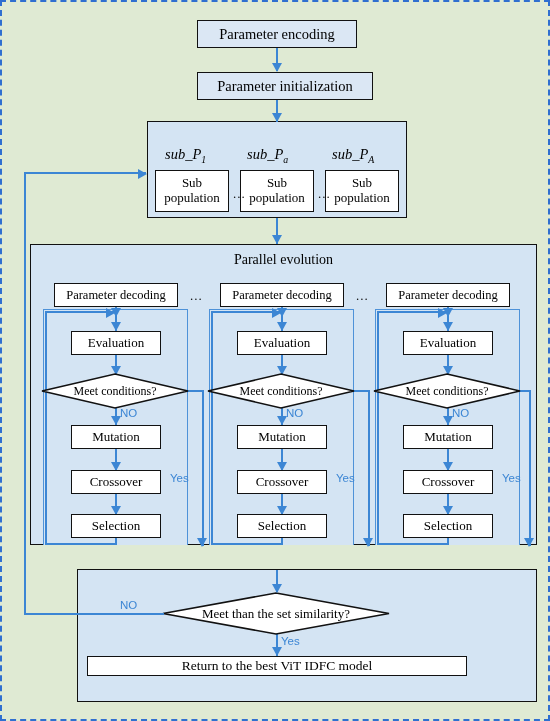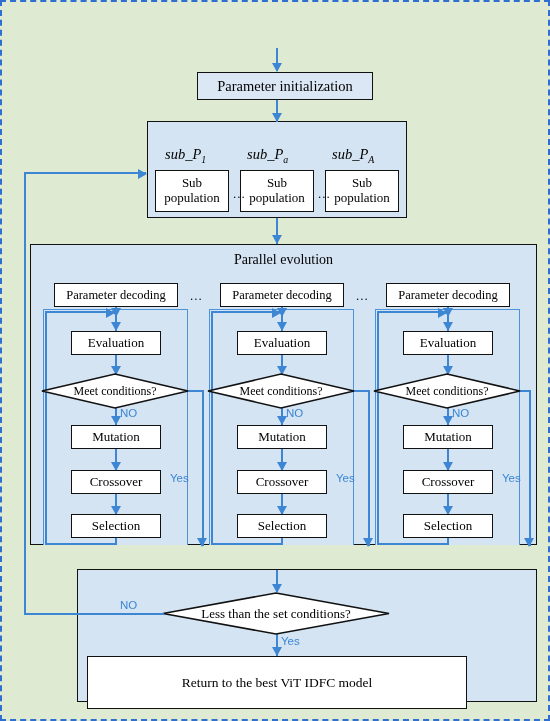--- a/index.html
+++ b/index.html
@@ -102,20 +102,21 @@
     z-index:7;
     white-space:nowrap;
   }
   .mlab sub{font-size:.68em;font-style:italic;}
 </style>
 </head>
 <body>
 
 <div id="root">
 
+  <div class="node tinted" style="left:195px;top:18px;width:160px;height:28px;font-size:14.5px;">Parameter encoding</div>
 
   <div class="ln lnv" style="left:273.9px;top:46px;height:23px;"></div>
   <div class="arw down" style="left:269.5px;top:61px;"></div>
 
   <div class="node tinted" style="left:195px;top:70px;width:176px;height:28px;font-size:14.5px;">Parameter initialization</div>
 
   <div class="ln lnv" style="left:273.9px;top:98px;height:22px;"></div>
   <div class="arw down" style="left:269.5px;top:111px;"></div>
 
   <div class="panel" style="left:145px;top:119px;width:260px;height:97px;"></div>
@@ -285,28 +286,28 @@
 
   <div class="panel" style="left:75px;top:567px;width:460px;height:133px;z-index:1;"></div>
 
   <div class="ln lnv" style="left:273.9px;top:568px;height:22px;z-index:9;"></div>
   <div class="arw down" style="left:269.5px;top:582px;z-index:9;"></div>
 
   <div class="diamond" style="left:160px;top:590px;width:228px;height:43px;">
     <svg width="228" height="43" viewBox="0 0 228 43" aria-hidden="true">
       <polygon points="114,1 227,21.5 114,42 1,21.5" fill="#ffffff" stroke="#111111" stroke-width="1.6"></polygon>
     </svg>
-    <div class="dtext" style="font-size:13px;">Less than the set conditions?</div>
+    <div class="dtext" style="font-size:13px;">Meet than the set similarity?</div>
   </div>
 
   <div class="ln lnv" style="left:273.9px;top:632px;height:22px;"></div>
   <div class="arw down" style="left:269.5px;top:645px;"></div>
   <div class="elbl" style="left:279px;top:633px;font-size:11.5px;">Yes</div>
 
-  <div class="node" style="left:85px;top:654px;width:380px;height:53px;font-size:13.5px;">Return to the best ViT IDFC model</div>
+  <div class="node" style="left:85px;top:654px;width:380px;height:20px;font-size:13.5px;">Return to the best ViT IDFC model</div>
 
   <div class="ln lnh" style="left:22px;top:610.5px;width:140px;z-index:9;"></div>
   <div class="ln lnv" style="left:22px;top:170px;height:441px;z-index:9;"></div>
   <div class="ln lnh" style="left:22px;top:170px;width:122px;z-index:9;"></div>
   <div class="arw right" style="left:136px;top:166.6px;z-index:9;"></div>
   <div class="elbl" style="left:118px;top:597px;font-size:11.5px;z-index:10;">NO</div>
 
 </div>
 
 </body></html>

